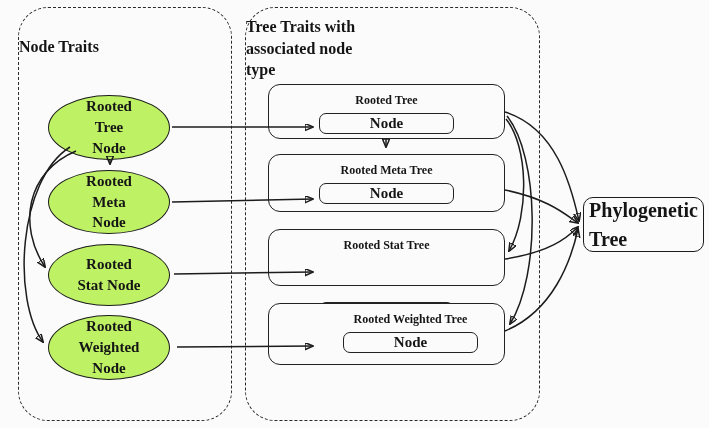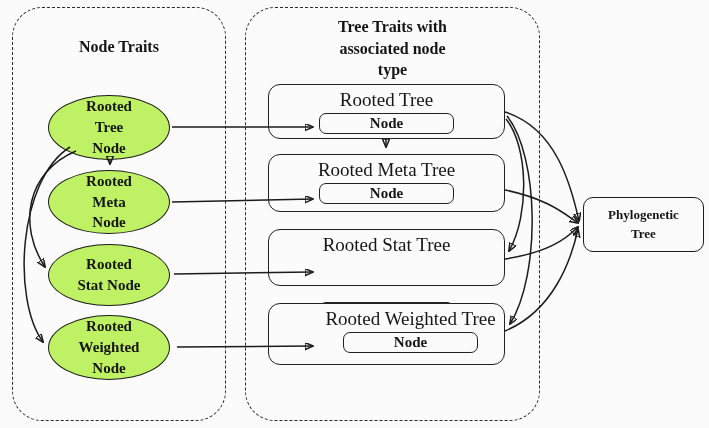--- a/index.html
+++ b/index.html
@@ -18,28 +18,28 @@
   }
   .panel {
     position: absolute;
     border: 1.6px dashed #2a2a2a;
     border-radius: 30px;
     box-sizing: border-box;
   }
   .panel-title {
     position: absolute;
     width: 100%;
-    text-align: center;
+    text-align: left;
     font-weight: bold;
     font-size: 16px;
     line-height: 1.35;
     white-space: pre-line;
     color: #141414;
   }
-  #left-panel  { left: 12px;  top: 7px; width: 214px; height: 414px; text-decoration: underline; }
+  #left-panel  { left: 18px;  top: 7px; width: 214px; height: 414px; text-decoration: underline; }
   #mid-panel   { left: 245px; top: 7px; width: 295px; height: 414px; }
   #left-panel .panel-title { top: 28px; }
   #mid-panel  .panel-title { top: 8px; }
 
   .ellipse {
     position: absolute;
     left: 48px;
     width: 122px;
     border: 1.8px solid #1c1c1c;
     border-radius: 50%;
@@ -70,22 +70,22 @@
     display: flex;
     flex-direction: column;
     align-items: center;
     padding-top: 5px;
   }
   #treebox-rooted-tree          { top: 84px;  height: 55px; }
   #treebox-rooted-meta-tree     { top: 154px; height: 58px; }
   #treebox-rooted-stat-tree     { top: 229px; height: 57px; gap: 44px; }
   #treebox-rooted-weighted-tree { top: 303px; height: 62px; padding-left: 48px; }
   .tree-title {
-    font-weight: normal;
-    font-size: 19px;
+    font-weight: bold;
+    font-size: 12px;
     line-height: 20px;
     white-space: nowrap;
   }
   .node-pill {
     margin-top: 3px;
     width: 135px;
     border: 1.5px solid #222222;
     border-radius: 7px;
     background: #fbfbfb;
     box-sizing: border-box;
@@ -101,23 +101,23 @@
     top: 197px;
     width: 121px;
     height: 55px;
     border: 1.9px solid #1c1c1c;
     border-radius: 10px;
     background: #fbfbfb;
     box-sizing: border-box;
     display: flex;
     align-items: center;
     justify-content: center;
-    text-align: center;
-    font-weight: bold;
-    font-size: 13px;
+    text-align: left;
+    font-weight: bold;
+    font-size: 20px;
     line-height: 1.45;
     white-space: pre-line;
   }
   #arrow-layer {
     position: absolute;
     left: 0; top: 0;
     width: 709px;
     height: 428px;
     pointer-events: none;
   }

